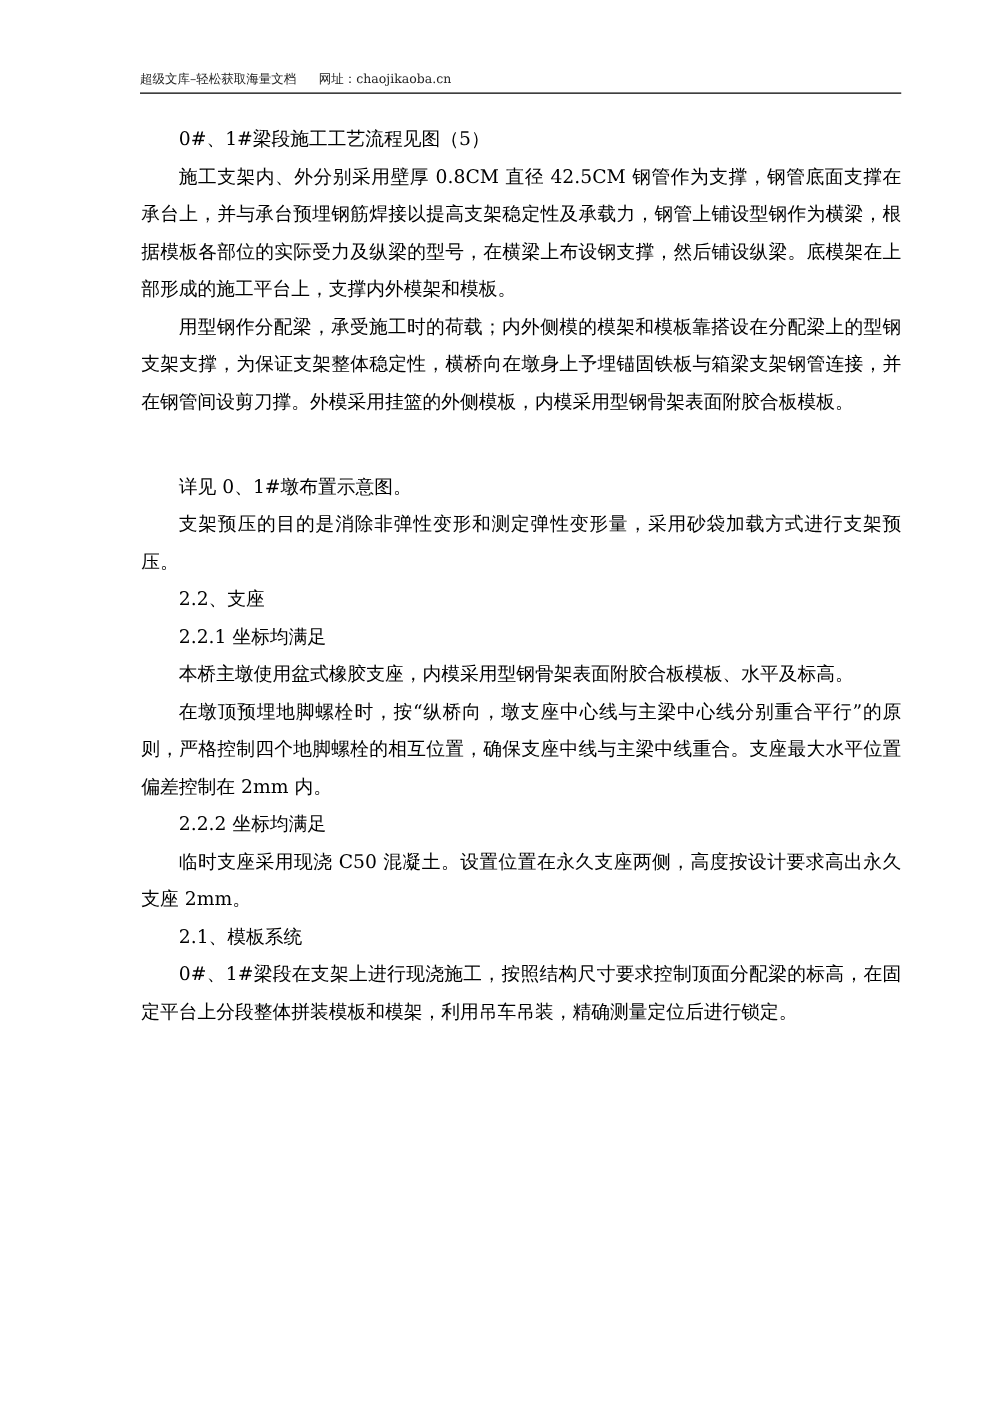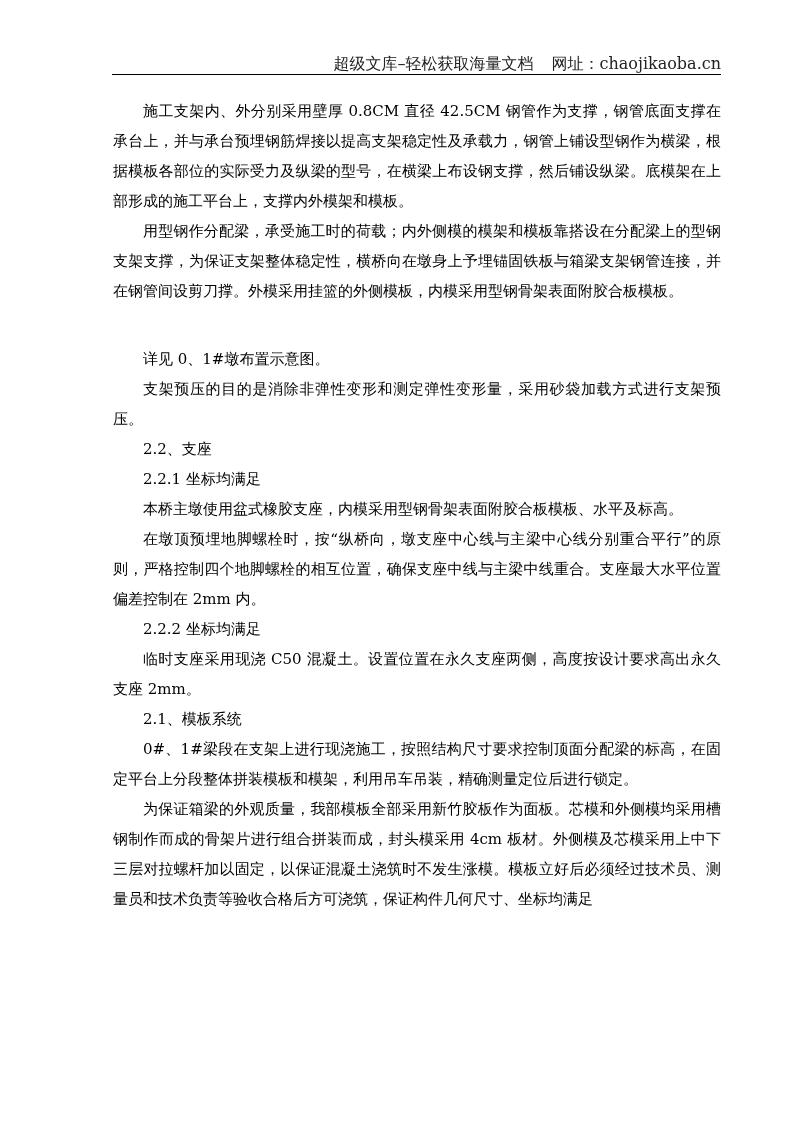--- a/index.html
+++ b/index.html
@@ -1,44 +1,44 @@
 <!DOCTYPE html>
 <html><head>
   <meta charset="utf-8">
   <style>
     html, body { margin: 0; padding: 0; background: #ffffff; }
     body { width: 793px; height: 1122px; position: relative; overflow: hidden;
       font-family: "DejaVu Serif", "Liberation Serif", serif; color: #000; }
-    .header { position: absolute; top: 57px; left: 112px; width: 609px; text-align: right;
-      font-size: 16px; color: #222; line-height: 14px; }
+    .header { position: absolute; top: 57px; left: 112px; width: 609px; text-align: left;
+      font-size: 10px; color: #222; line-height: 14px; }
     .header .sep { display: inline-block; width: 18px; }
     .rule { position: absolute; top: 74px; left: 112px; width: 609px; height: 1px; background: #000; }
     .content { position: absolute; top: 96px; left: 113px; width: 608px; font-size: 15px; line-height: 30px; }
     .content p { margin: 0; text-align: justify; text-align-last: left; }
     .indent { text-indent: 30px; }
     .blank { height: 30px; }
     .gap { height: 8px; }
   </style>
 </head>
 <body>
 
 <div class="header">
   <span>超级文库–轻松获取海量文档</span><span class="sep"></span><span>网址：chaojikaoba.cn</span>
 </div>
 <div class="rule"></div>
 
 <div class="content">
+  <p class="indent">0#、1#梁段施工工艺流程见图（5）</p>
   <p class="indent">施工支架内、外分别采用壁厚 0.8CM 直径 42.5CM 钢管作为支撑，钢管底面支撑在承台上，并与承台预埋钢筋焊接以提高支架稳定性及承载力，钢管上铺设型钢作为横梁，根据模板各部位的实际受力及纵梁的型号，在横梁上布设钢支撑，然后铺设纵梁。底模架在上部形成的施工平台上，支撑内外模架和模板。</p>
   <p class="indent">用型钢作分配梁，承受施工时的荷载；内外侧模的模架和模板靠搭设在分配梁上的型钢支架支撑，为保证支架整体稳定性，横桥向在墩身上予埋锚固铁板与箱梁支架钢管连接，并在钢管间设剪刀撑。外模采用挂篮的外侧模板，内模采用型钢骨架表面附胶合板模板。</p>
   <div class="blank"></div>
   <div class="gap"></div>
   <p class="indent">详见 0、1#墩布置示意图。</p>
   <p class="indent">支架预压的目的是消除非弹性变形和测定弹性变形量，采用砂袋加载方式进行支架预压。</p>
   <p class="indent">2.2、支座</p>
   <p class="indent">2.2.1 坐标均满足</p>
   <p class="indent">本桥主墩使用盆式橡胶支座，内模采用型钢骨架表面附胶合板模板、水平及标高。</p>
   <p class="indent">在墩顶预埋地脚螺栓时，按“纵桥向，墩支座中心线与主梁中心线分别重合平行”的原则，严格控制四个地脚螺栓的相互位置，确保支座中线与主梁中线重合。支座最大水平位置偏差控制在 2mm 内。</p>
   <p class="indent">2.2.2 坐标均满足</p>
   <p class="indent">临时支座采用现浇 C50 混凝土。设置位置在永久支座两侧，高度按设计要求高出永久支座 2mm。</p>
   <p class="indent">2.1、模板系统</p>
   <p class="indent">0#、1#梁段在支架上进行现浇施工，按照结构尺寸要求控制顶面分配梁的标高，在固定平台上分段整体拼装模板和模架，利用吊车吊装，精确测量定位后进行锁定。</p>
-  <p class="indent">为保证箱梁的外观质量，我部模板全部采用新竹胶板作为面板。芯模和外侧模均采用槽钢制作而成的骨架片进行组合拼装而成，封头模采用 4cm 板材。外侧模及芯模采用上中下三层对拉螺杆加以固定，以保证混凝土浇筑时不发生涨模。模板立好后必须经过技术员、测量员和技术负责等验收合格后方可浇筑，保证构件几何尺寸、坐标均满足</p>
 </div>
 
 </body></html>

